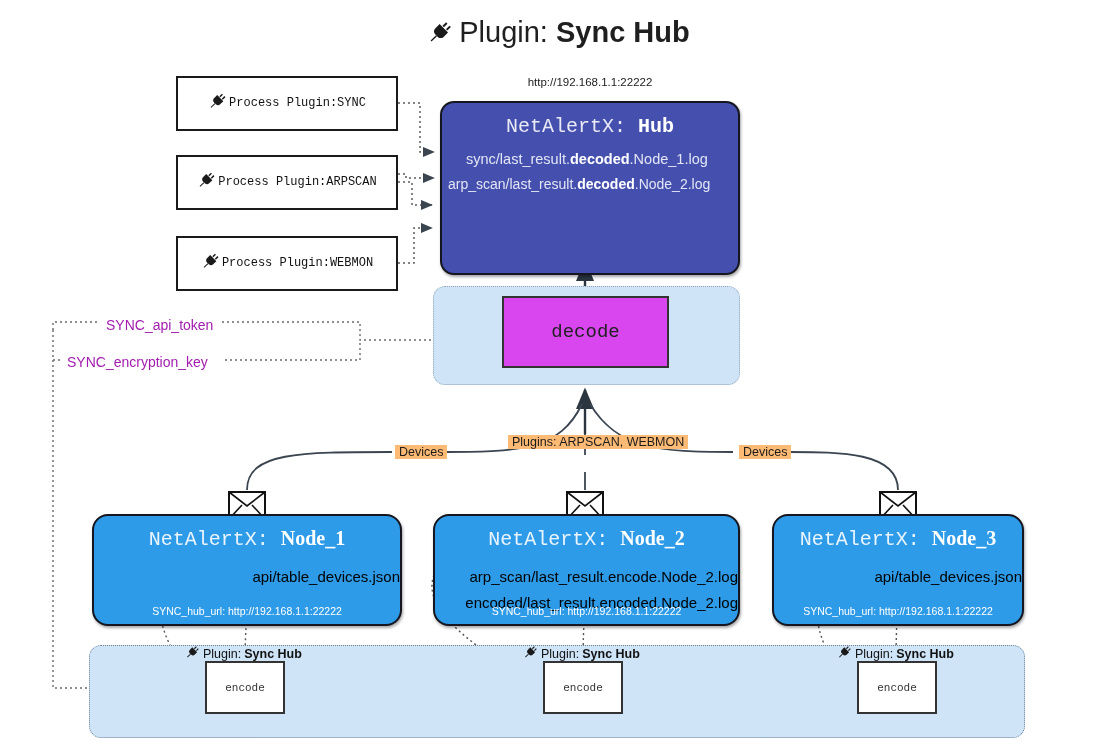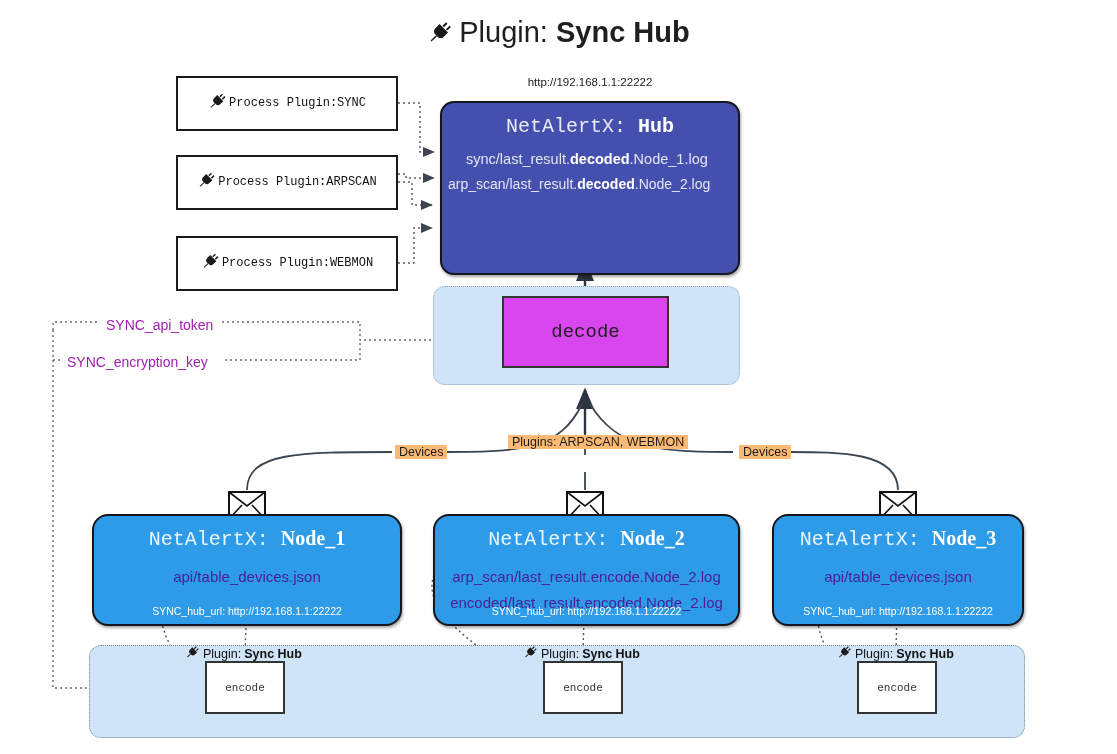--- a/index.html
+++ b/index.html
@@ -56,21 +56,21 @@
   #lblDevR{left:739px;top:445px;}
   #lblPlug{left:508px;top:435px;}
 
   
   .node{height:112px;background:#2e9be8;border:2.5px solid #15161f;border-radius:16px;
         box-shadow:1px 2px 3px rgba(0,0,0,.35);}
   .node .nname{position:absolute;left:0;top:11px;width:100%;text-align:center;
       font-family:"Liberation Mono","DejaVu Sans Mono",monospace;font-size:20px;color:#eaf4fd;}
   .node .nname b{color:#ffffff;font-weight:bold;font-family:Liberation Serif, serif;}
   .node .nbody{position:absolute;left:0;top:48px;width:100%;text-align:center;}
-  .node .nline{color:#4c1d95;font-size:15px;line-height:26px;white-space:nowrap;}
+  .node .nline{color:#000000;font-size:15px;line-height:26px;white-space:nowrap;text-align:right;}
   .node .nfoot{position:absolute;left:0;bottom:7px;width:100%;text-align:center;
       font-size:10.5px;color:#ffffff;white-space:nowrap;}
   #node0{left:92px;top:514px;width:310px;}
   #node1{left:433px;top:514px;width:307px;}
   #node2{left:772px;top:514px;width:252px;padding-left:16px;}
 
   
   .botgroup{left:89px;top:645px;width:936px;height:93px;background:#cfe4f7;
             border:1.6px dotted #6d8296;border-radius:12px;}
   .encbox{width:80px;height:53px;background:#fff;border:2.2px solid #333;

